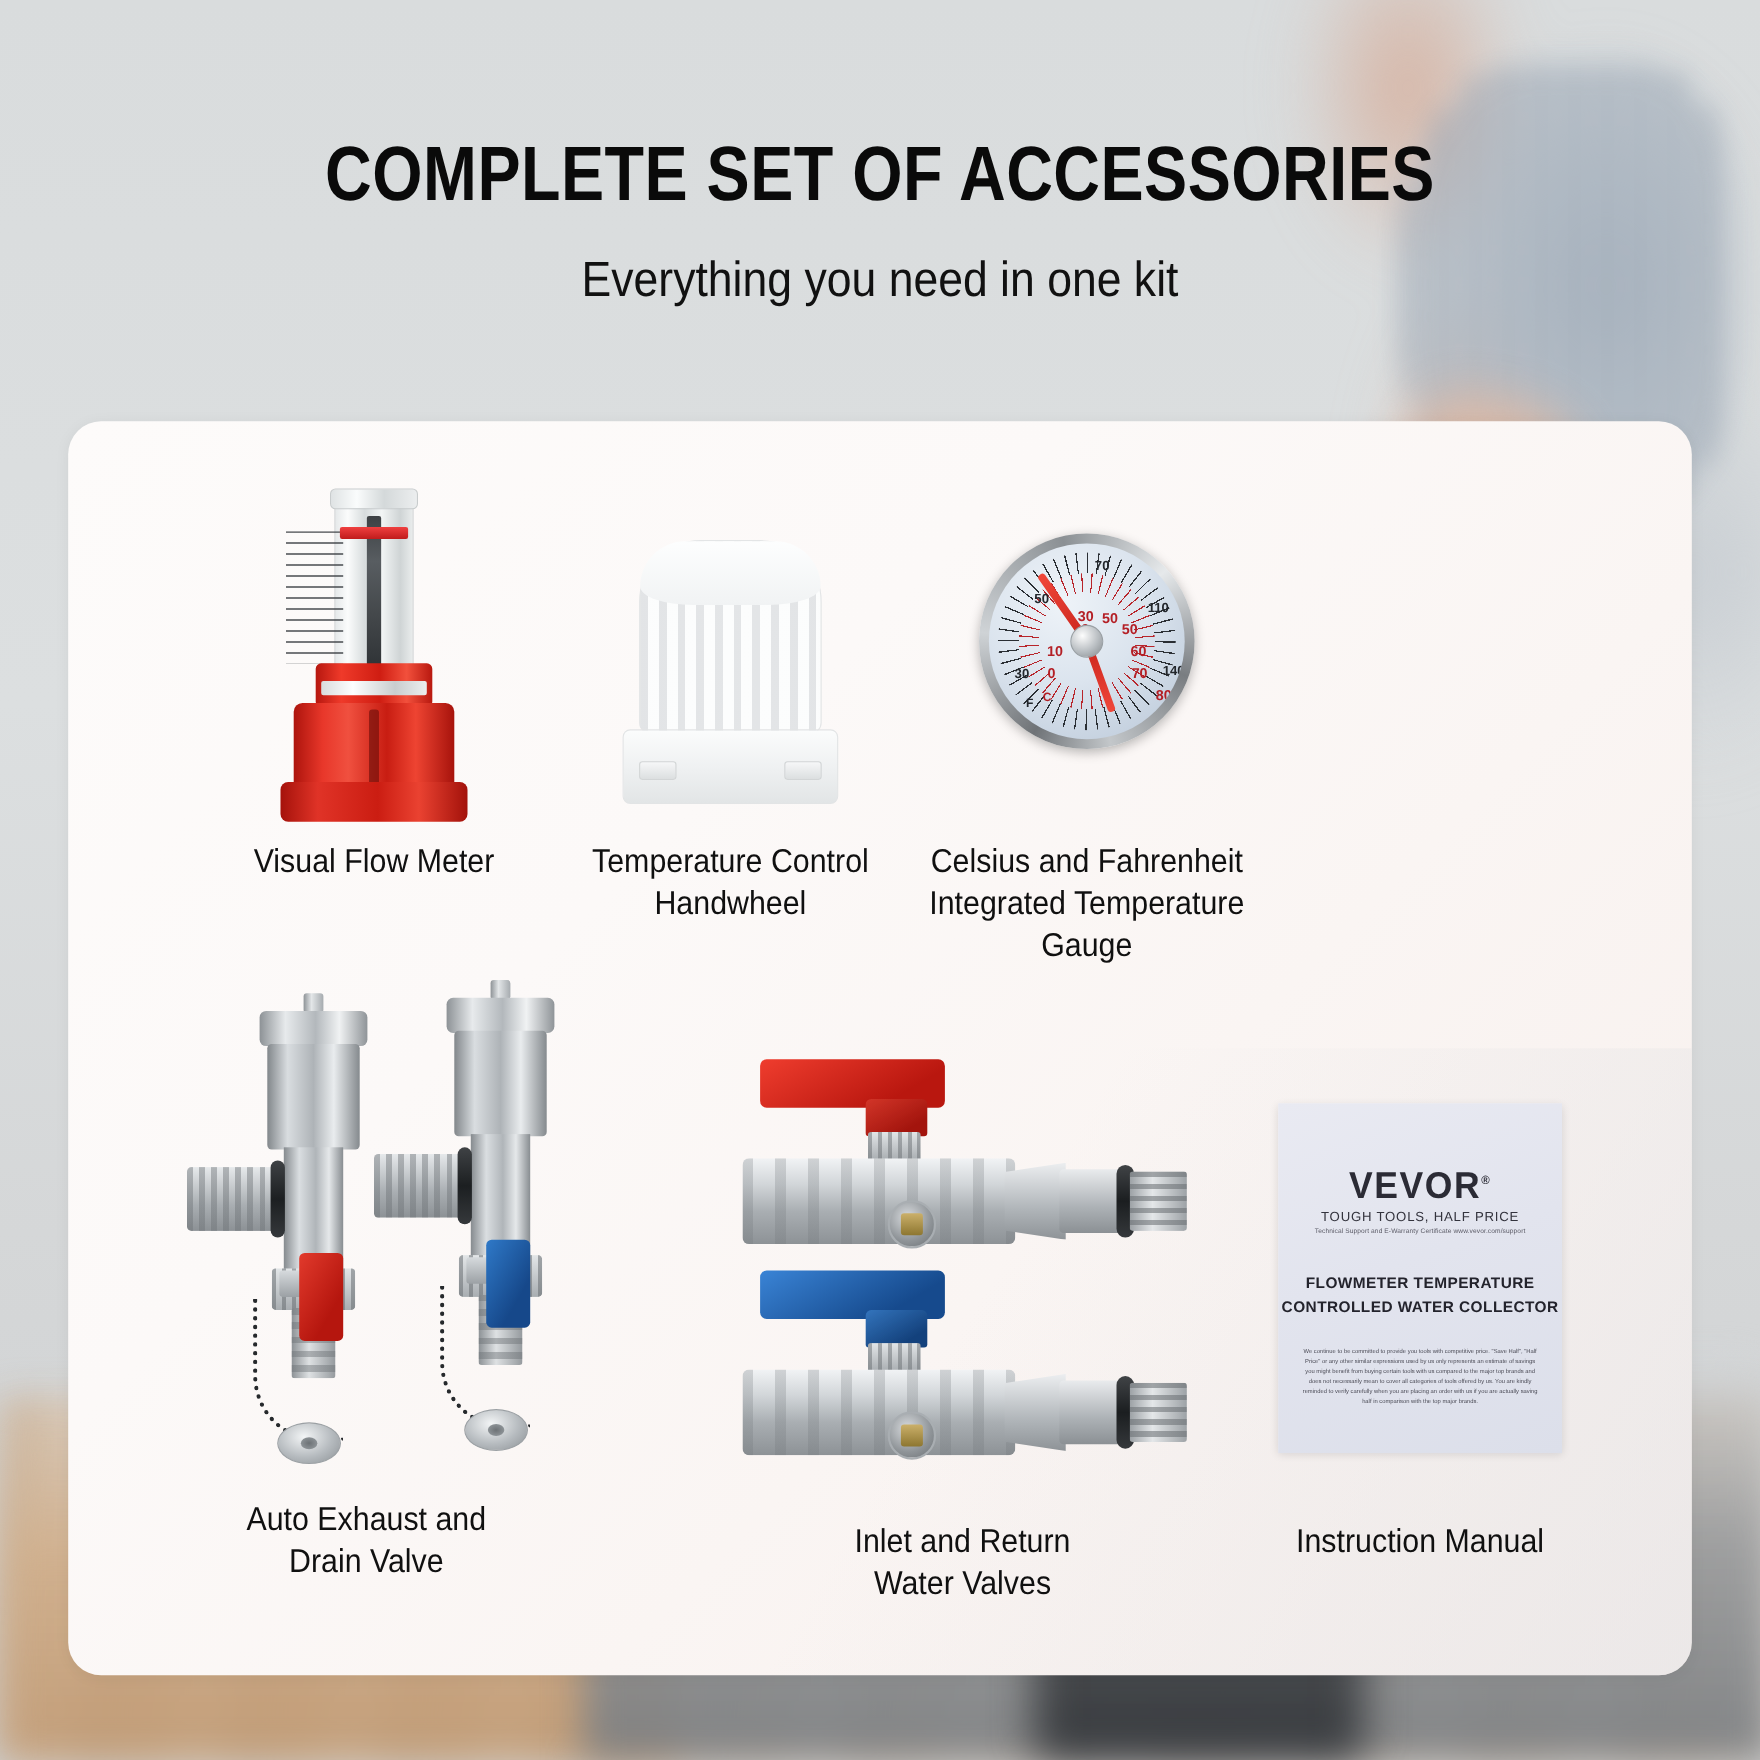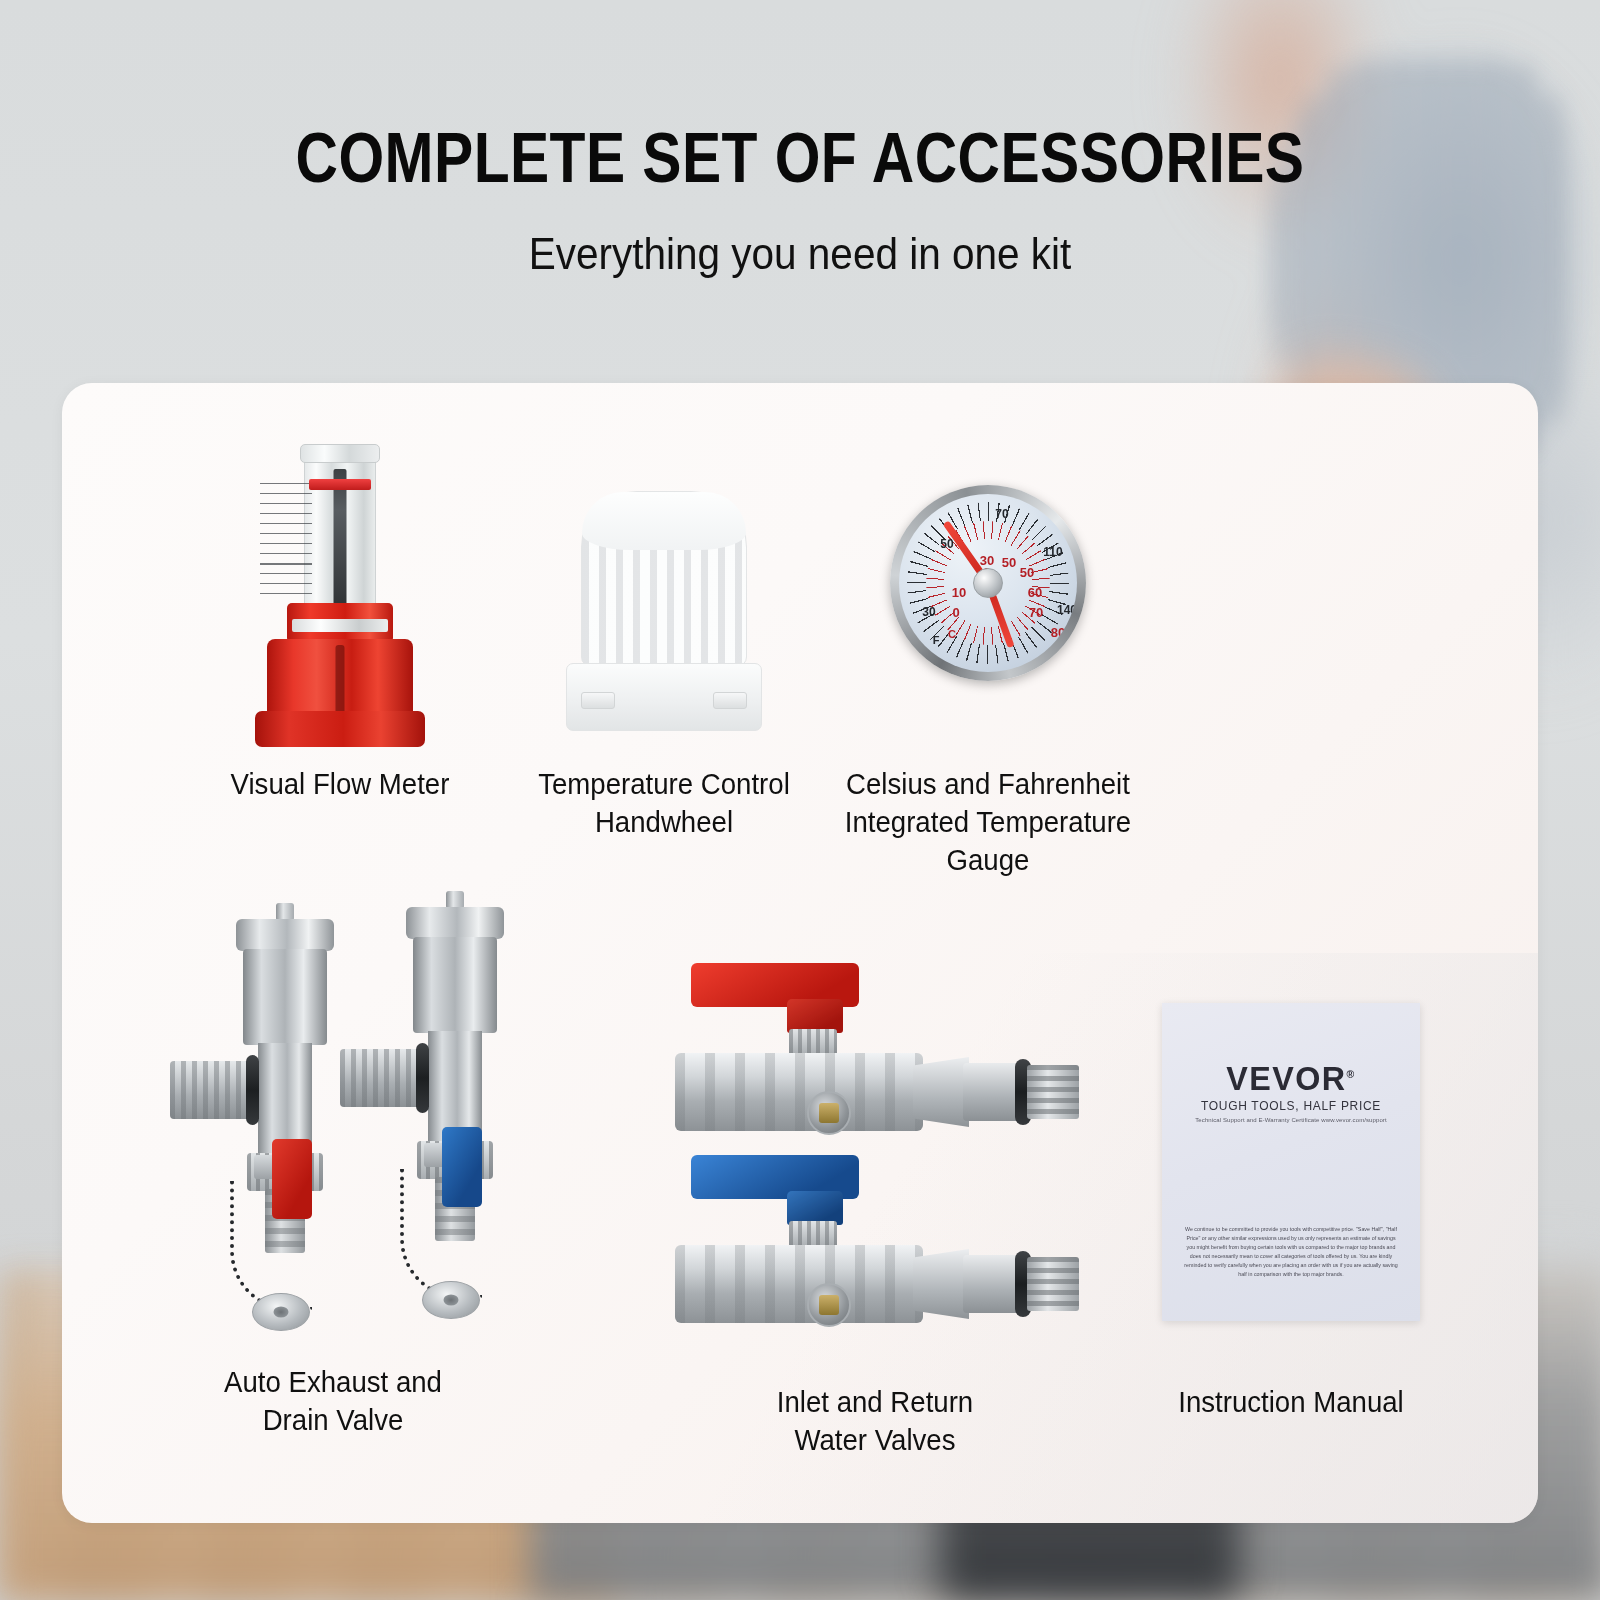--- a/index.html
+++ b/index.html
@@ -551,18 +551,22 @@
 Water Valves</div>
   </div>
 
   <div class="item" style="left:1048px; top:600px; width:360px; height:460px;">
     <div class="mn-paper" style="left:52px; top:20px;">
       <div class="mn-logo">
         <span>VEVOR</span><sup>®</sup>
       </div>
       <div class="mn-tag">TOUGH TOOLS, HALF PRICE</div>
       <div class="mn-support">Technical Support and E-Warranty Certificate www.vevor.com/support</div>
+      <div class="mn-h1">
+        <div>FLOWMETER TEMPERATURE</div>
+        <div>CONTROLLED WATER COLLECTOR</div>
+      </div>
       <div class="mn-body">We continue to be committed to provide you tools with competitive price. "Save Half", "Half Price" or any other similar expressions used by us only represents an estimate of savings you might benefit from buying certain tools with us compared to the major top brands and does not necessarily mean to cover all categories of tools offered by us. You are kindly reminded to verify carefully when you are placing an order with us if you are actually saving half in comparison with the top major brands.</div>
     </div>
     <div class="caption" style="top:400px; left:181px;">Instruction Manual</div>
   </div>
 
 </div>
 
 </body></html>

